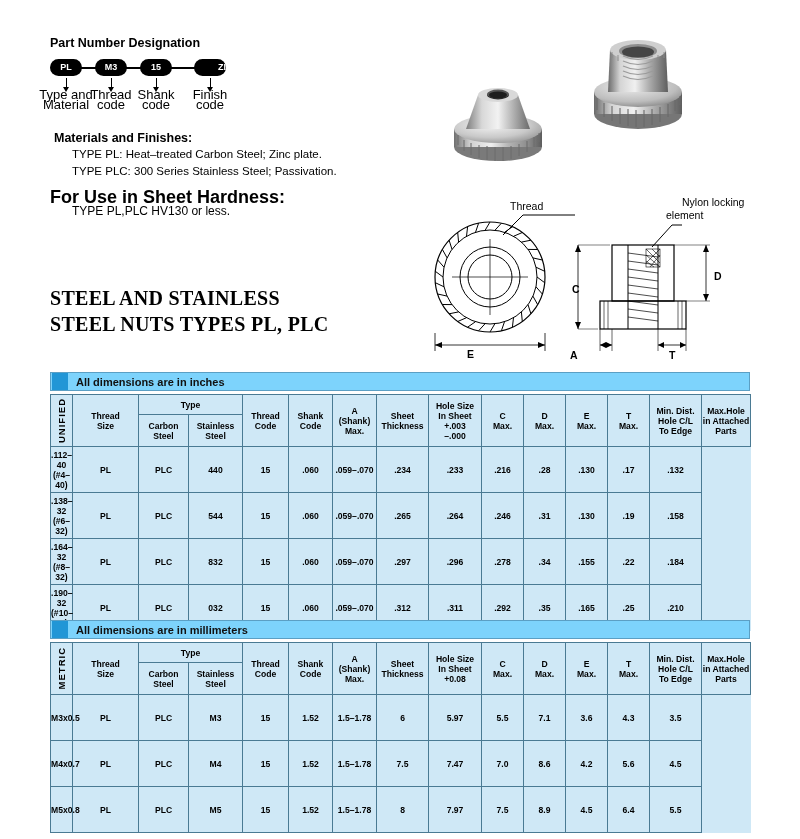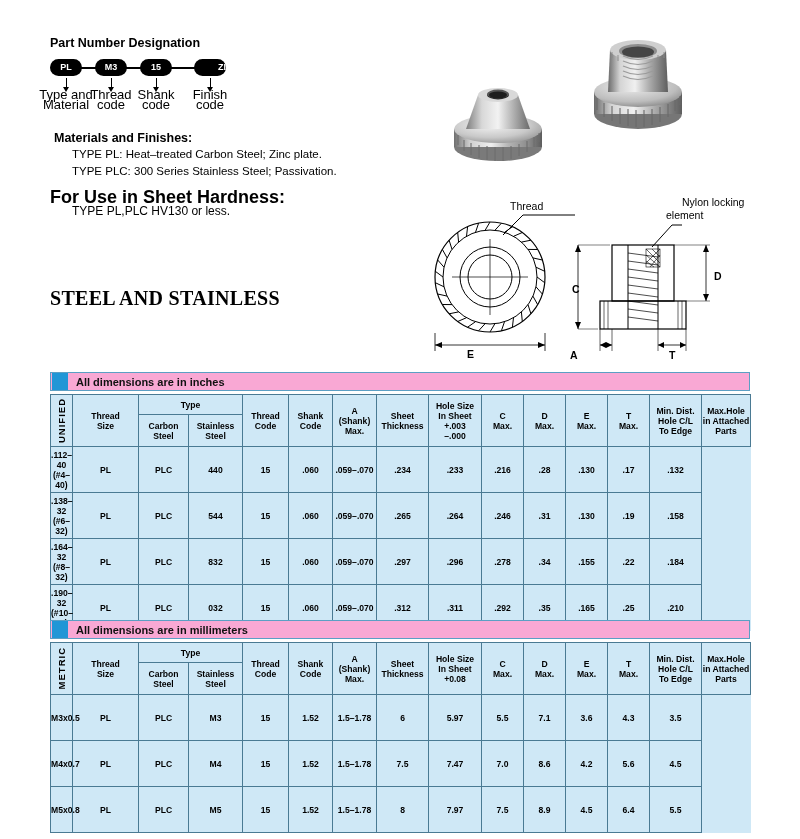--- a/index.html
+++ b/index.html
@@ -69,21 +69,21 @@
   
   .draw-label { position:absolute; font-size:10.5px; }
 
   
   .section { position:absolute; left:50px; width:700px; }
   .sec-unified { top:372px; }
   .sec-metric { top:620px; }
 
   .banner {
     display:flex; align-items:center; height:19px;
-    background:#f9a8d4; border:1px solid #5b9fc4;
+    background:#7dd3fc; border:1px solid #5b9fc4;
     margin-bottom:3px;
   }
   .banner .sq {
     width:16px; height:17px; background:#2196d6; margin:0 8px 0 1px; flex:none;
   }
   .banner .btxt { font-size:11px; font-weight:bold; color:#111; }
 
   table.dim {
     border-collapse:collapse; width:700px; table-layout:fixed;
     background:#cfe8f6;
@@ -156,20 +156,21 @@
 </div>
 
 <div class="mat-title">Materials and Finishes:</div>
 <div class="mat-l1">TYPE PL:   Heat–treated Carbon Steel; Zinc plate.</div>
 <div class="mat-l2">TYPE PLC:  300 Series Stainless Steel; Passivation.</div>
 <div class="sh-title">For Use in Sheet Hardness:</div>
 <div class="sh-l1">TYPE PL,PLC  HV130 or less.</div>
 
 <div class="big-title">
   <div>STEEL AND STAINLESS</div>
+  <div>STEEL NUTS  TYPES PL, PLC</div>
 </div>
 
 <svg class="photo" style="left:438px; top:55px;" width="120" height="110" viewBox="0 0 120 110">
   <defs>
     <linearGradient id="mt1" x1="0" y1="0" x2="1" y2="0">
       <stop offset="0" stop-color="#6f6f6f"></stop>
       <stop offset="0.18" stop-color="#cfcfcf"></stop>
       <stop offset="0.42" stop-color="#efefef"></stop>
       <stop offset="0.62" stop-color="#b4b4b4"></stop>
       <stop offset="0.85" stop-color="#8a8a8a"></stop>

